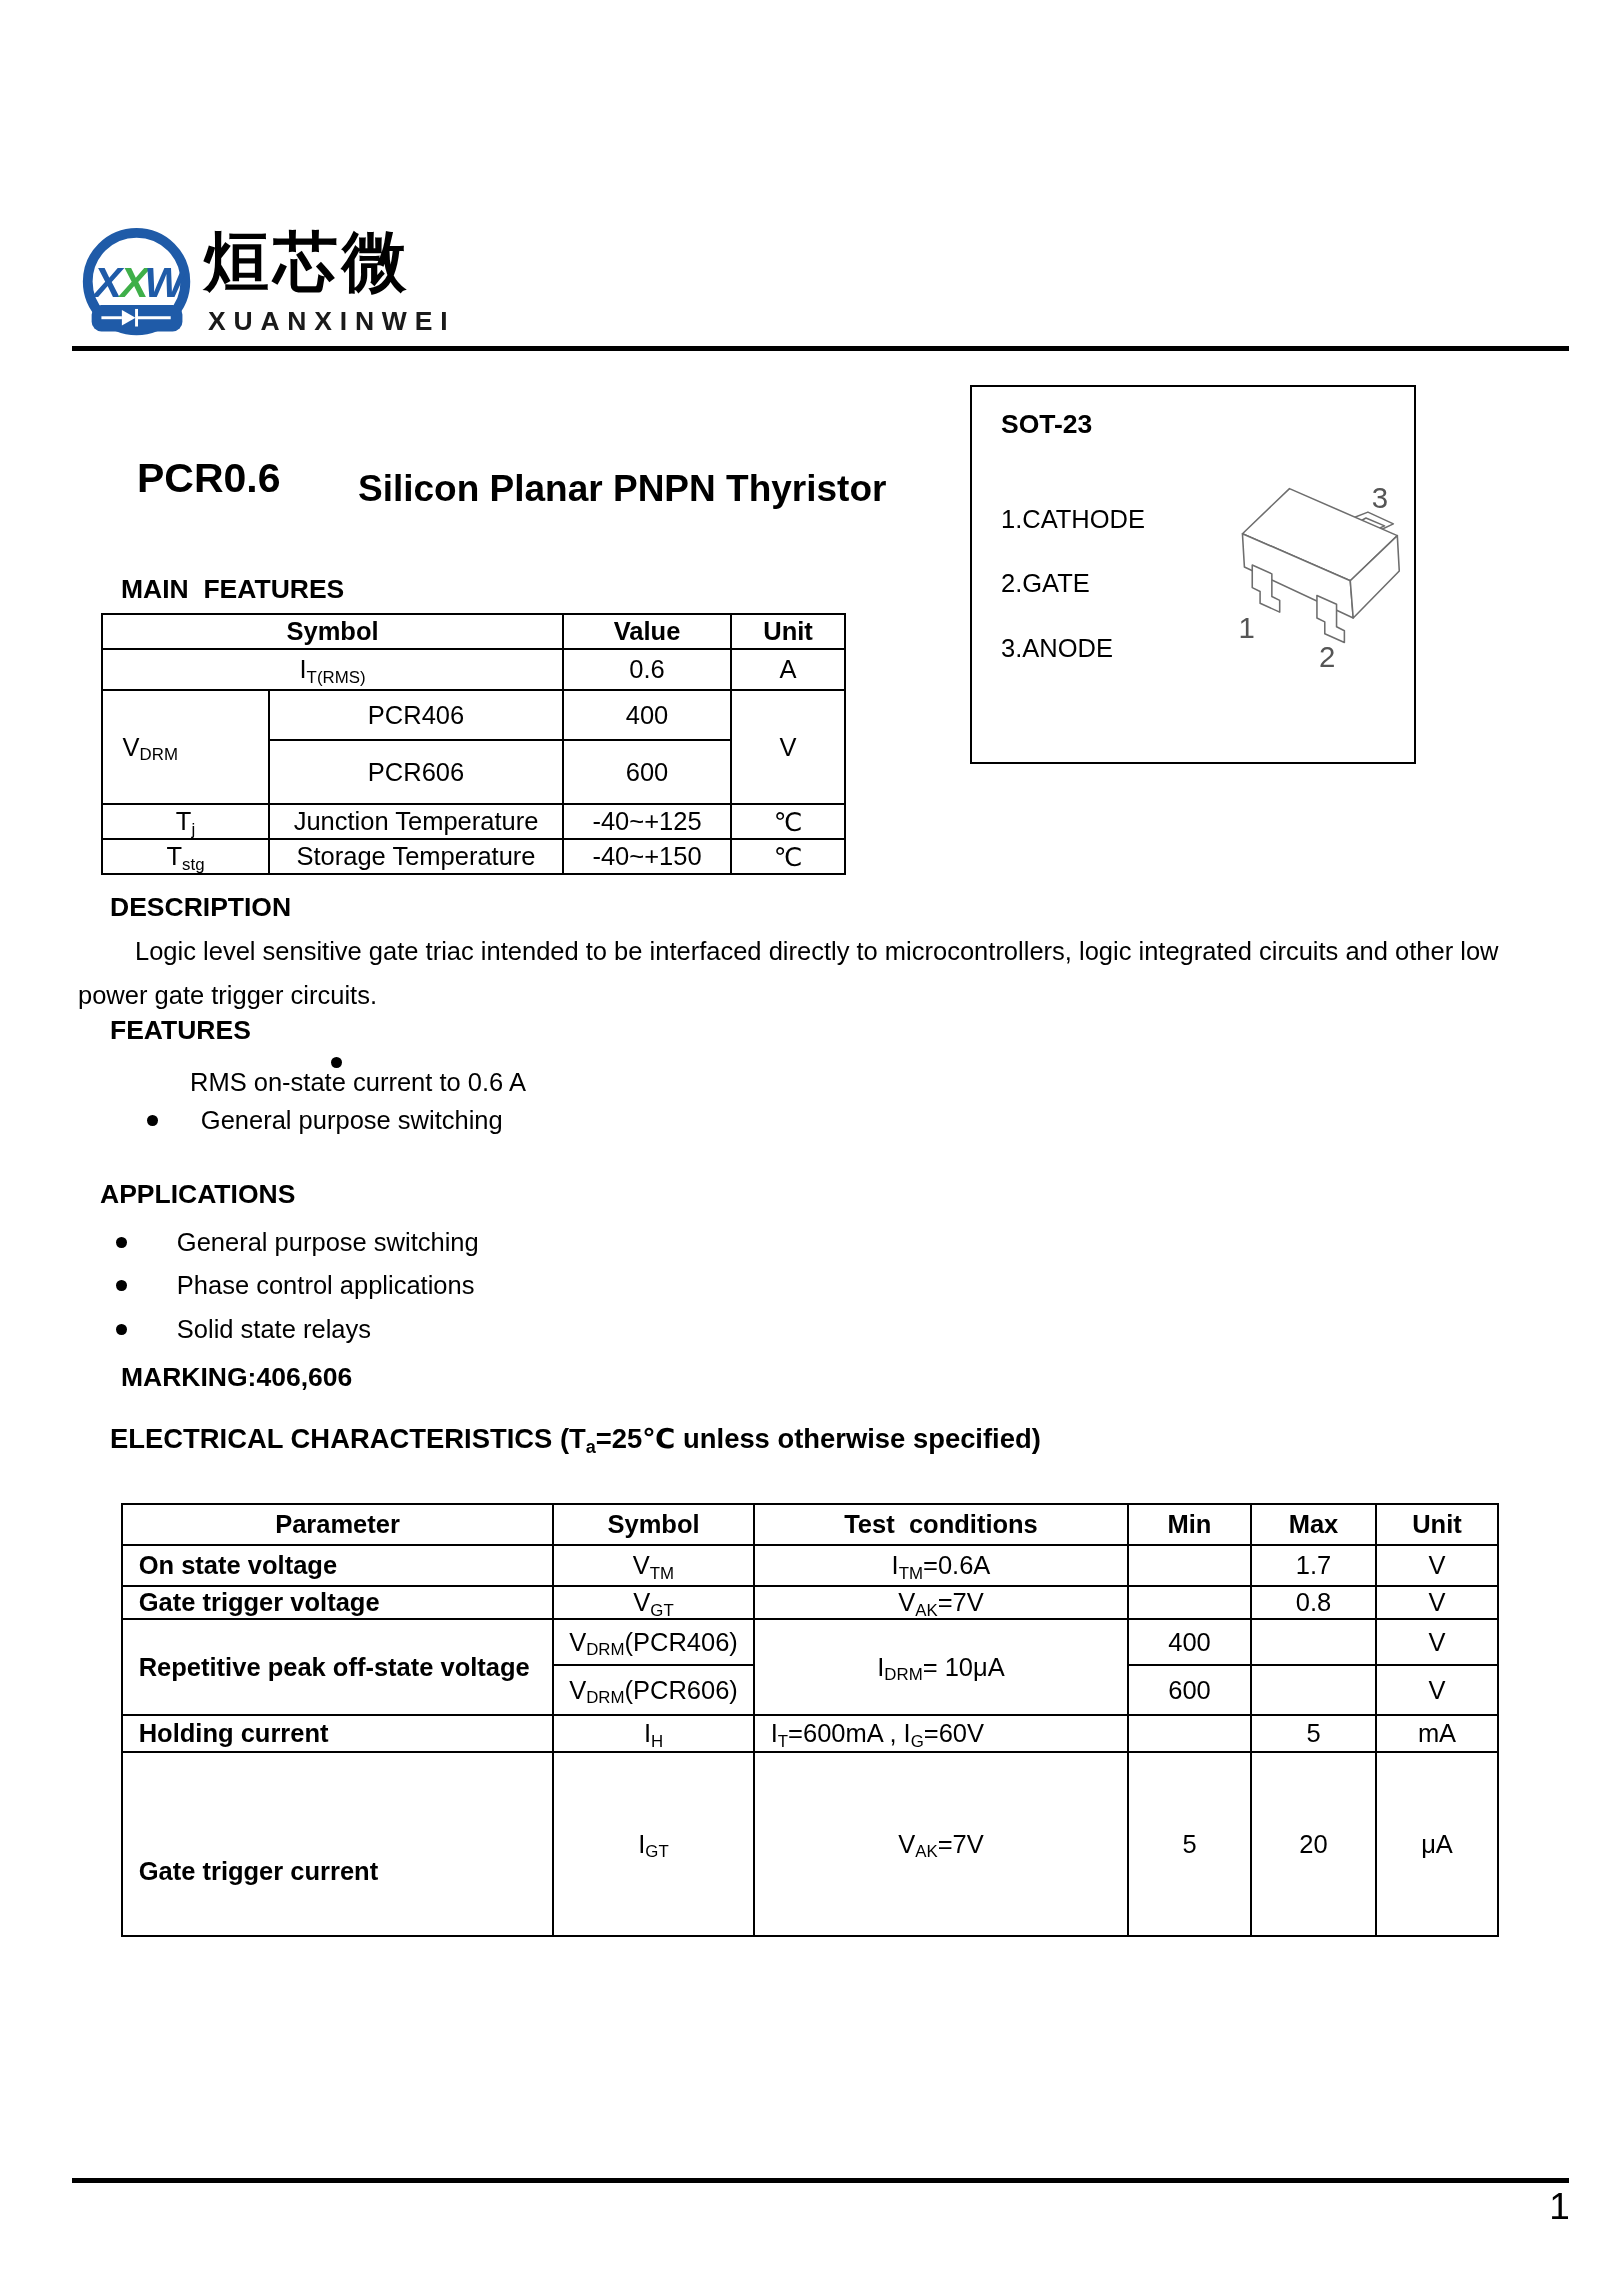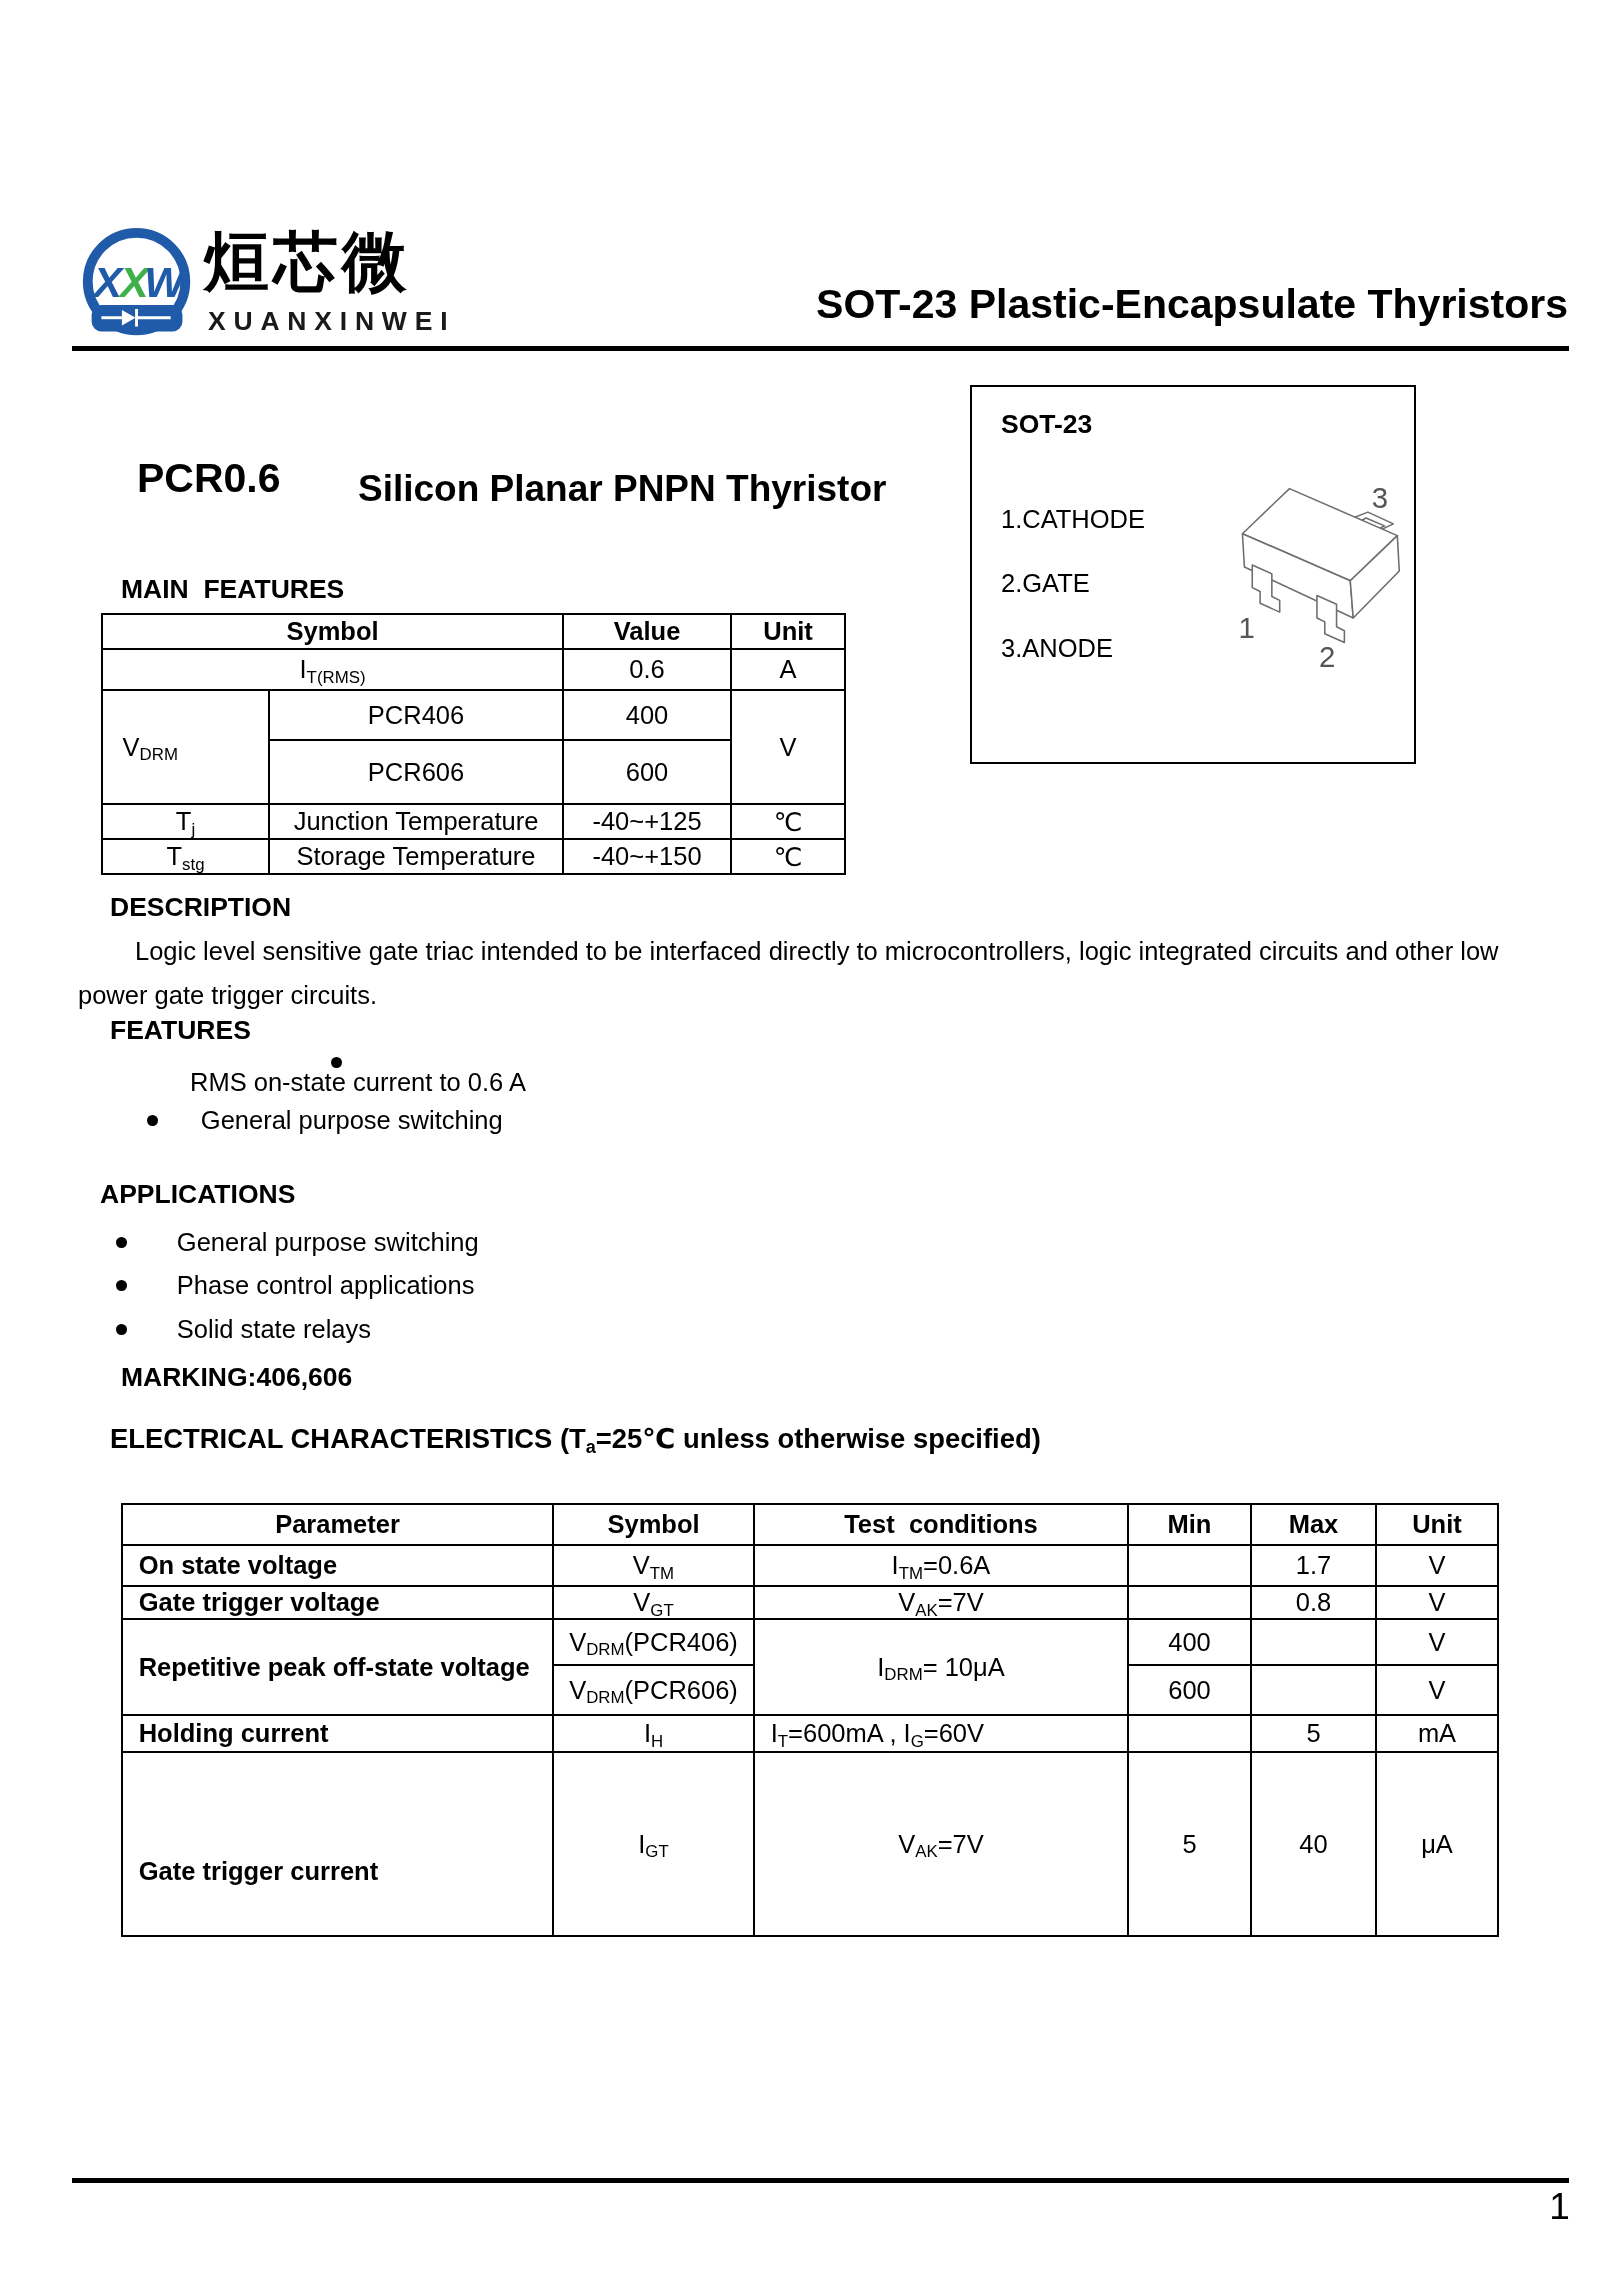--- a/index.html
+++ b/index.html
@@ -51,21 +51,20 @@
     <text x="72" y="74" font-size="44" font-weight="bold" font-style="italic" fill="#1f5ba8">W</text>
     <rect x="18" y="82" width="93" height="27" rx="10" fill="#1f5ba8"></rect>
     <line x1="28" y1="95" x2="49" y2="95" stroke="#ffffff" stroke-width="3"></line>
     <polygon points="49,87 49,103 63,95" fill="#ffffff"></polygon>
     <line x1="64" y1="86" x2="64" y2="104" stroke="#ffffff" stroke-width="3"></line>
     <line x1="64" y1="95" x2="99" y2="95" stroke="#ffffff" stroke-width="3"></line>
   </svg>
   <div class="abs brand-cn">烜芯微</div>
   <div class="abs brand-en">XUANXINWEI</div>
 
-  <div class="abs doc-title">SOT-23 Plastic-Encapsulate Thyristors</div>
   <div class="rule" style="top:346px;"></div>
 
   <div class="abs part-number">PCR0.6</div>
   <div class="abs part-subtitle">Silicon Planar PNPN Thyristor</div>
 
   <div class="abs pkg-box">
     <div class="pkg-title">SOT-23</div>
     <div class="pkg-pin" style="top:118px;">1.CATHODE</div>
     <div class="pkg-pin" style="top:182px;">2.GATE</div>
     <div class="pkg-pin" style="top:247px;">3.ANODE</div>
@@ -218,21 +217,21 @@
       <td class="bb3">5</td>
       <td class="bb3">mA</td>
     </tr>
     <tr style="height:184px;">
       <td class="left b" style="vertical-align:middle;">
         <div style="margin-top:55px;">Gate trigger current</div>
       </td>
       <td><span>I</span><span class="sub">GT</span></td>
       <td><span>V</span><span class="sub">AK</span><span>=7V</span></td>
       <td>5</td>
-      <td>40</td>
+      <td>20</td>
       <td>μA</td>
     </tr>
   </tbody>
     </table>
 
   <div class="rule" style="top:2178px;"></div>
   <div class="abs footer-page">1</div>
 
 </div>
 

